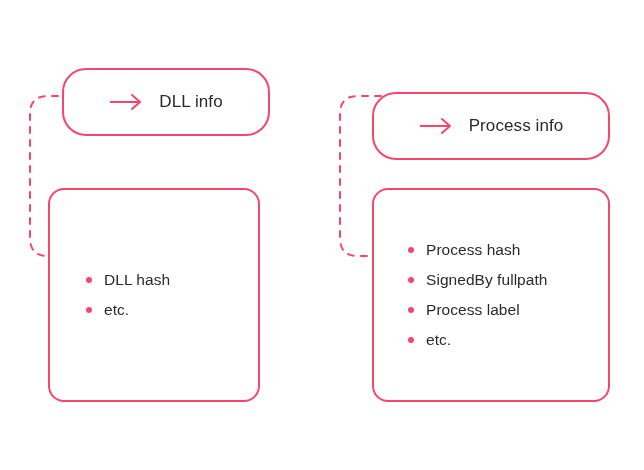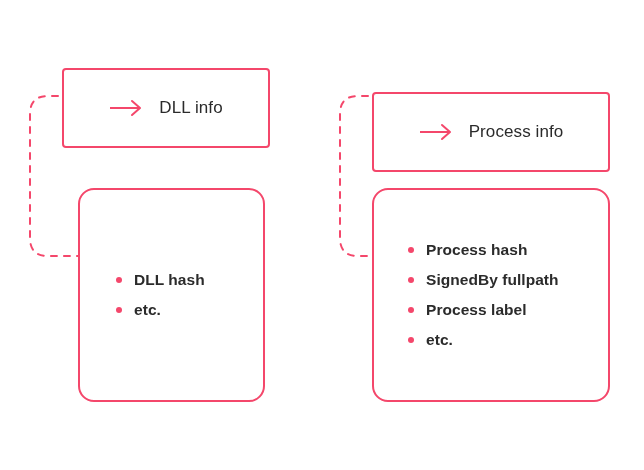--- a/index.html
+++ b/index.html
@@ -28,24 +28,24 @@
   }
   .group.left  { left: 0;   width: 322px; }
   .group.right { left: 322px; width: 322px; }
 
   
   .header-box {
     position: absolute;
     left: 62px;
     top: 68px;
     width: 208px;
-    height: 80px;
+    height: 68px;
     box-sizing: border-box;
     border: 2px solid #f4476b;
-    border-radius: 4px;
+    border-radius: 24px;
     background: #ffffff;
     display: flex;
     align-items: center;
     justify-content: center;
     gap: 16px;
     z-index: 2;
     text-align: right;
   }
   .group.right .header-box {
     left: 50px;
@@ -63,23 +63,23 @@
   .header-label {
     font-size: 17px;
     color: #2b2b2b;
     letter-spacing: 0.1px;
     white-space: nowrap;
   }
 
   
   .list-box {
     position: absolute;
-    left: 78px;
+    left: 48px;
     top: 188px;
-    width: 187px;
+    width: 212px;
     height: 214px;
     box-sizing: border-box;
     border: 2px solid #f4476b;
     border-radius: 16px;
     background: #ffffff;
     display: flex;
     flex-direction: column;
     justify-content: center;
     z-index: 2;
   }
@@ -96,21 +96,20 @@
   .group.right .item-list {
     padding-left: 34px;
   }
 
   .list-item {
     display: flex;
     align-items: center;
     gap: 12px;
     height: 26px;
     margin: 4px 0;
-    font-weight: bold;
   }
 
   .bullet {
     flex: 0 0 auto;
     width: 6px;
     height: 6px;
     border-radius: 50%;
     background: #f4476b;
   }
 

